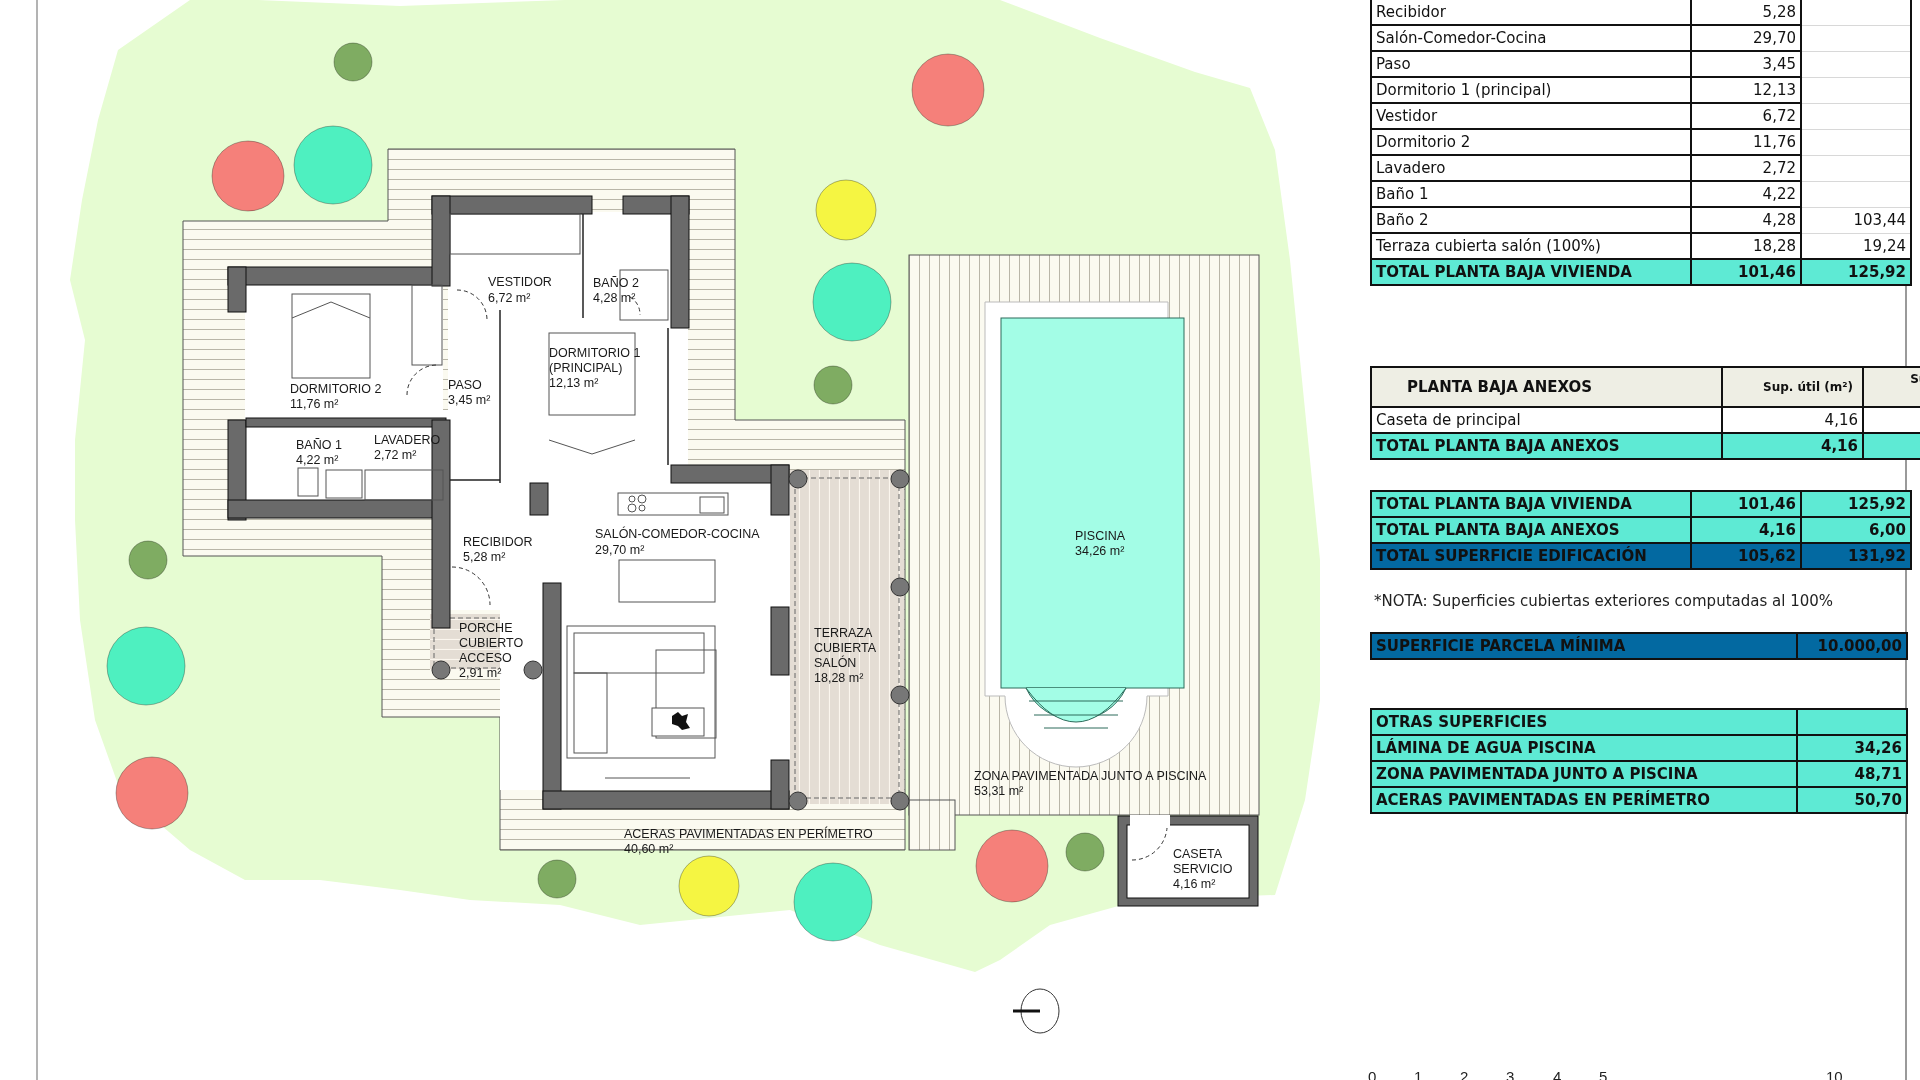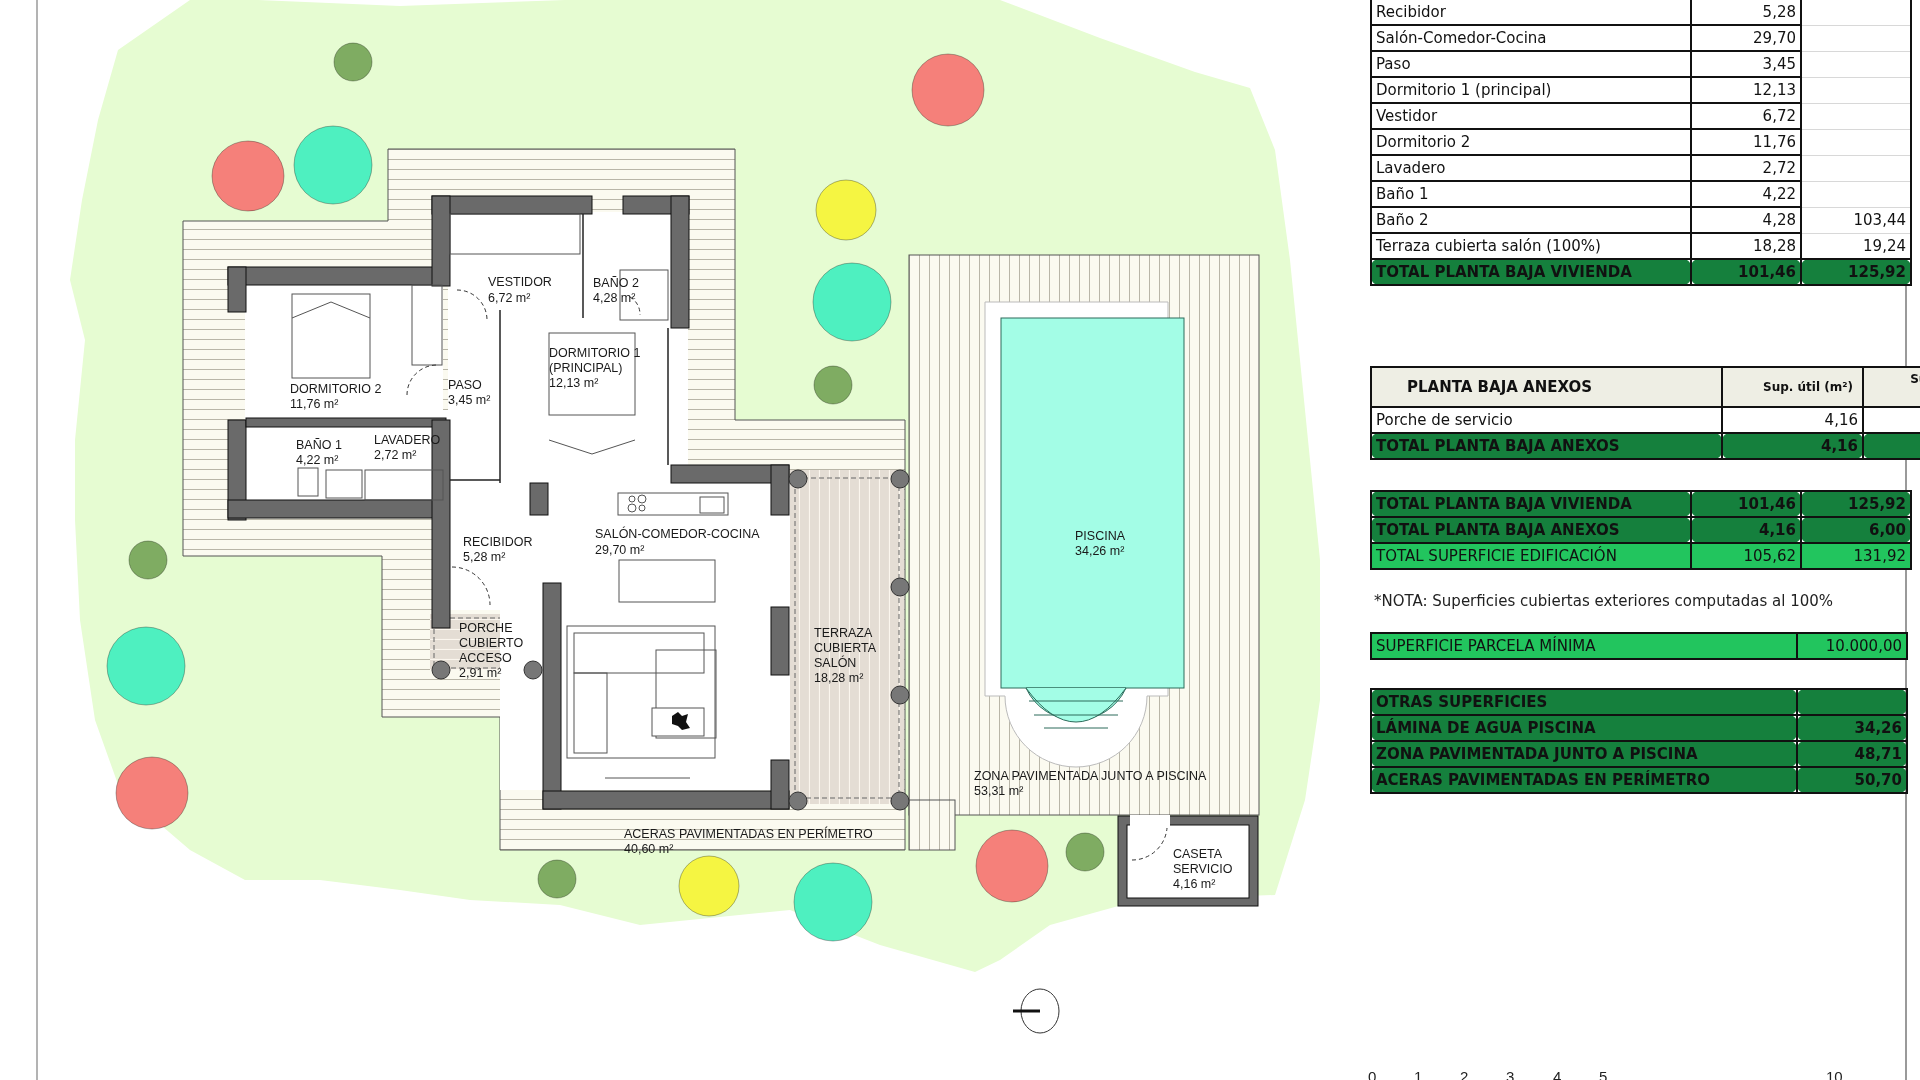--- a/index.html
+++ b/index.html
@@ -7,24 +7,24 @@
          font-family: "DejaVu Sans", sans-serif; }
   #plan { position: absolute; left: 0; top: 0; width: 1920px; height: 1080px; }
   .room-label { font-family: "Liberation Sans", sans-serif; font-size: 12.5px; fill: #1a1a1a; }
   .tbl { position: absolute; left: 1370px; width: 532px; border-collapse: collapse;
          font-family: "DejaVu Sans", sans-serif; font-size: 15px; color: #111; table-layout: fixed; }
   .tbl td { border: 2px solid #111; height: 24px; padding: 0 4px; white-space: nowrap; overflow: hidden; }
   .tbl td.num { text-align: right; }
   .tbl td.c1 { width: 310px; }
   .tbl td.c2 { width: 100px; margin-left: 18px; }
   .tbl td.c3 { width: 100px; }
-  .tbl tr.total td { background: #15803d; font-weight: bold; border-radius: 8px; }
+  .tbl tr.total td { background: #5eead4; font-weight: bold; }
   .tbl tr.hdr td { background: #eeeee4; font-weight: bold; padding-left: 35px; }
   .tbl tr.hdr td.num { text-align: center; line-height: 15px; font-size: 12px; }
-  .tbl tr.blue td { background: #22c55e; font-weight: normal; }
+  .tbl tr.blue td { background: #0369a1; font-weight: bold; }
   .tbl tr.plain td { background: #fff; }
   .tbl td.c3light { border-top: 1px solid #d8d8d8; border-bottom: 1px solid #d8d8d8; border-right: 2px solid #111; border-left: 2px solid #111; }
   .note { position: absolute; left: 1374px; top: 592px; font-size: 15px; color: #222;
           font-family: "DejaVu Sans", sans-serif; }
   .vline { position: absolute; background: #9a9a9a; width: 2px; }
   .scale { position: absolute; top: 1068px; font-size: 15px; color: #222;
            font-family: "Liberation Sans", sans-serif; }
 </style>
 </head>
 <body>
@@ -288,21 +288,21 @@
 </table>
 
 <table class="tbl" style="top:366px;">
   <tbody>
     <tr class="hdr" style="height:40px;">
         <td class="c1">PLANTA BAJA ANEXOS</td>
         <td class="c2 num" style="white-space:normal;">Sup. útil (m²)</td>
         <td class="c3 num" style="white-space:normal;">Sup. Const. (m²)</td>
       </tr>
     <tr class="plain">
-        <td class="c1">Porche de servicio</td>
+        <td class="c1">Caseta de principal</td>
         <td class="c2 num">4,16</td>
         <td class="c3 num">6,00</td>
       </tr>
     <tr class="total">
         <td class="c1">TOTAL PLANTA BAJA ANEXOS</td>
         <td class="c2 num">4,16</td>
         <td class="c3 num">6,00</td>
       </tr>
   </tbody>
 </table>
@@ -331,21 +331,21 @@
 
 <table class="tbl" style="top:632px;">
   <tbody>
     <tr class="blue">
         <td style="width:416px;">SUPERFICIE PARCELA MÍNIMA</td>
         <td class="c3 num">10.000,00</td>
       </tr>
   </tbody>
 </table>
 
-<table class="tbl" style="top:688px;">
+<table class="tbl" style="top:708px;">
   <tbody>
     <tr class="total">
         <td style="width:416px;">OTRAS SUPERFICIES</td>
         <td class="c3 num"></td>
       </tr>
     <tr class="total">
         <td style="width:416px;">LÁMINA DE AGUA PISCINA</td>
         <td class="c3 num">34,26</td>
       </tr>
     <tr class="total">

